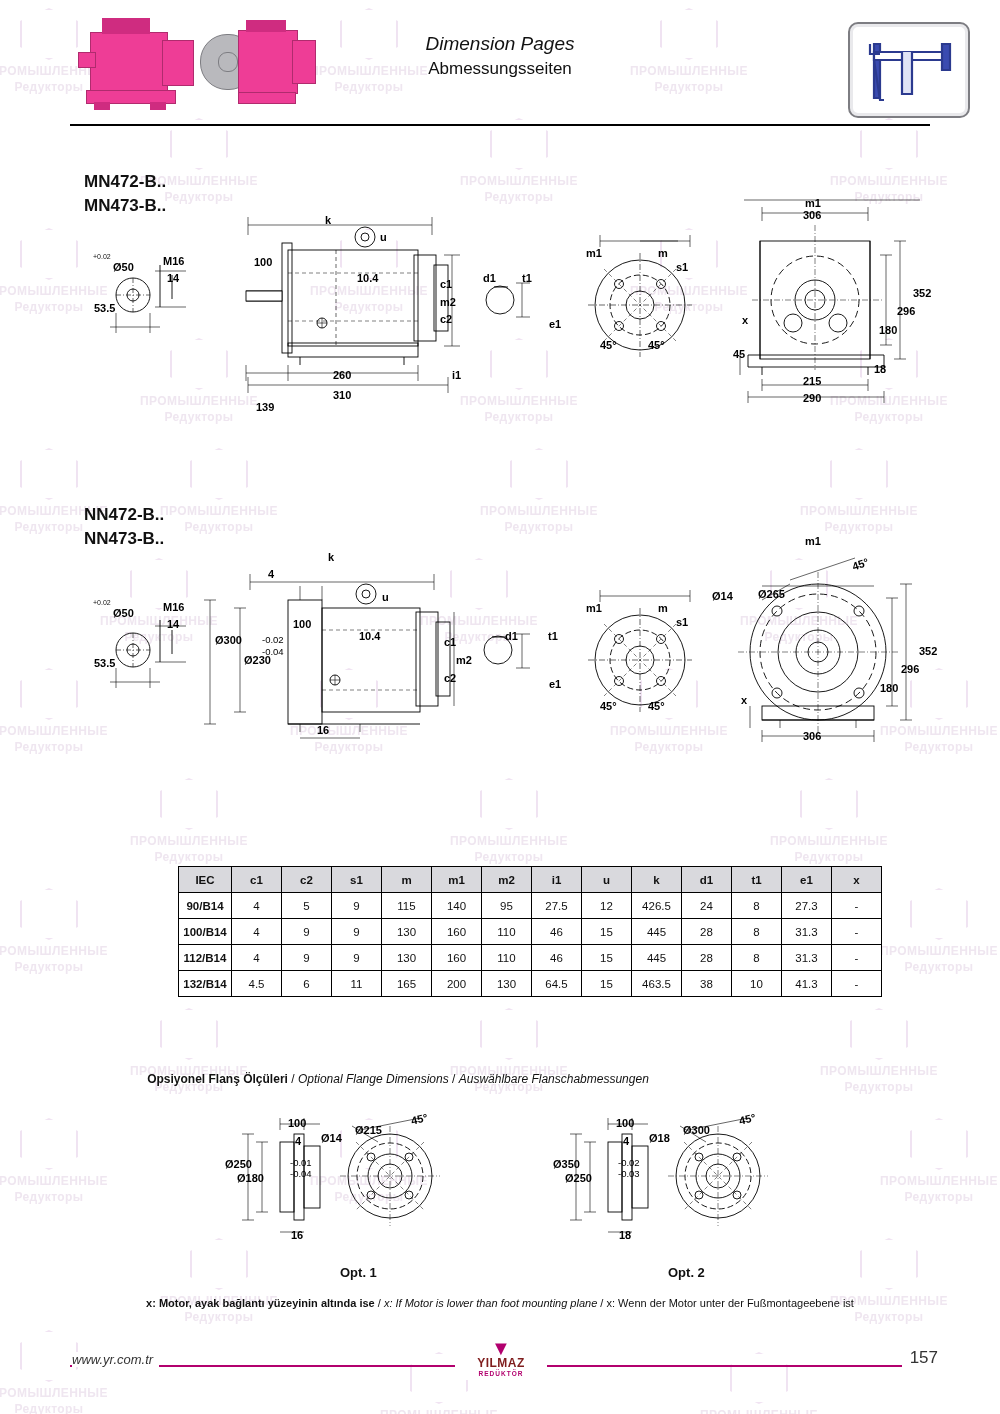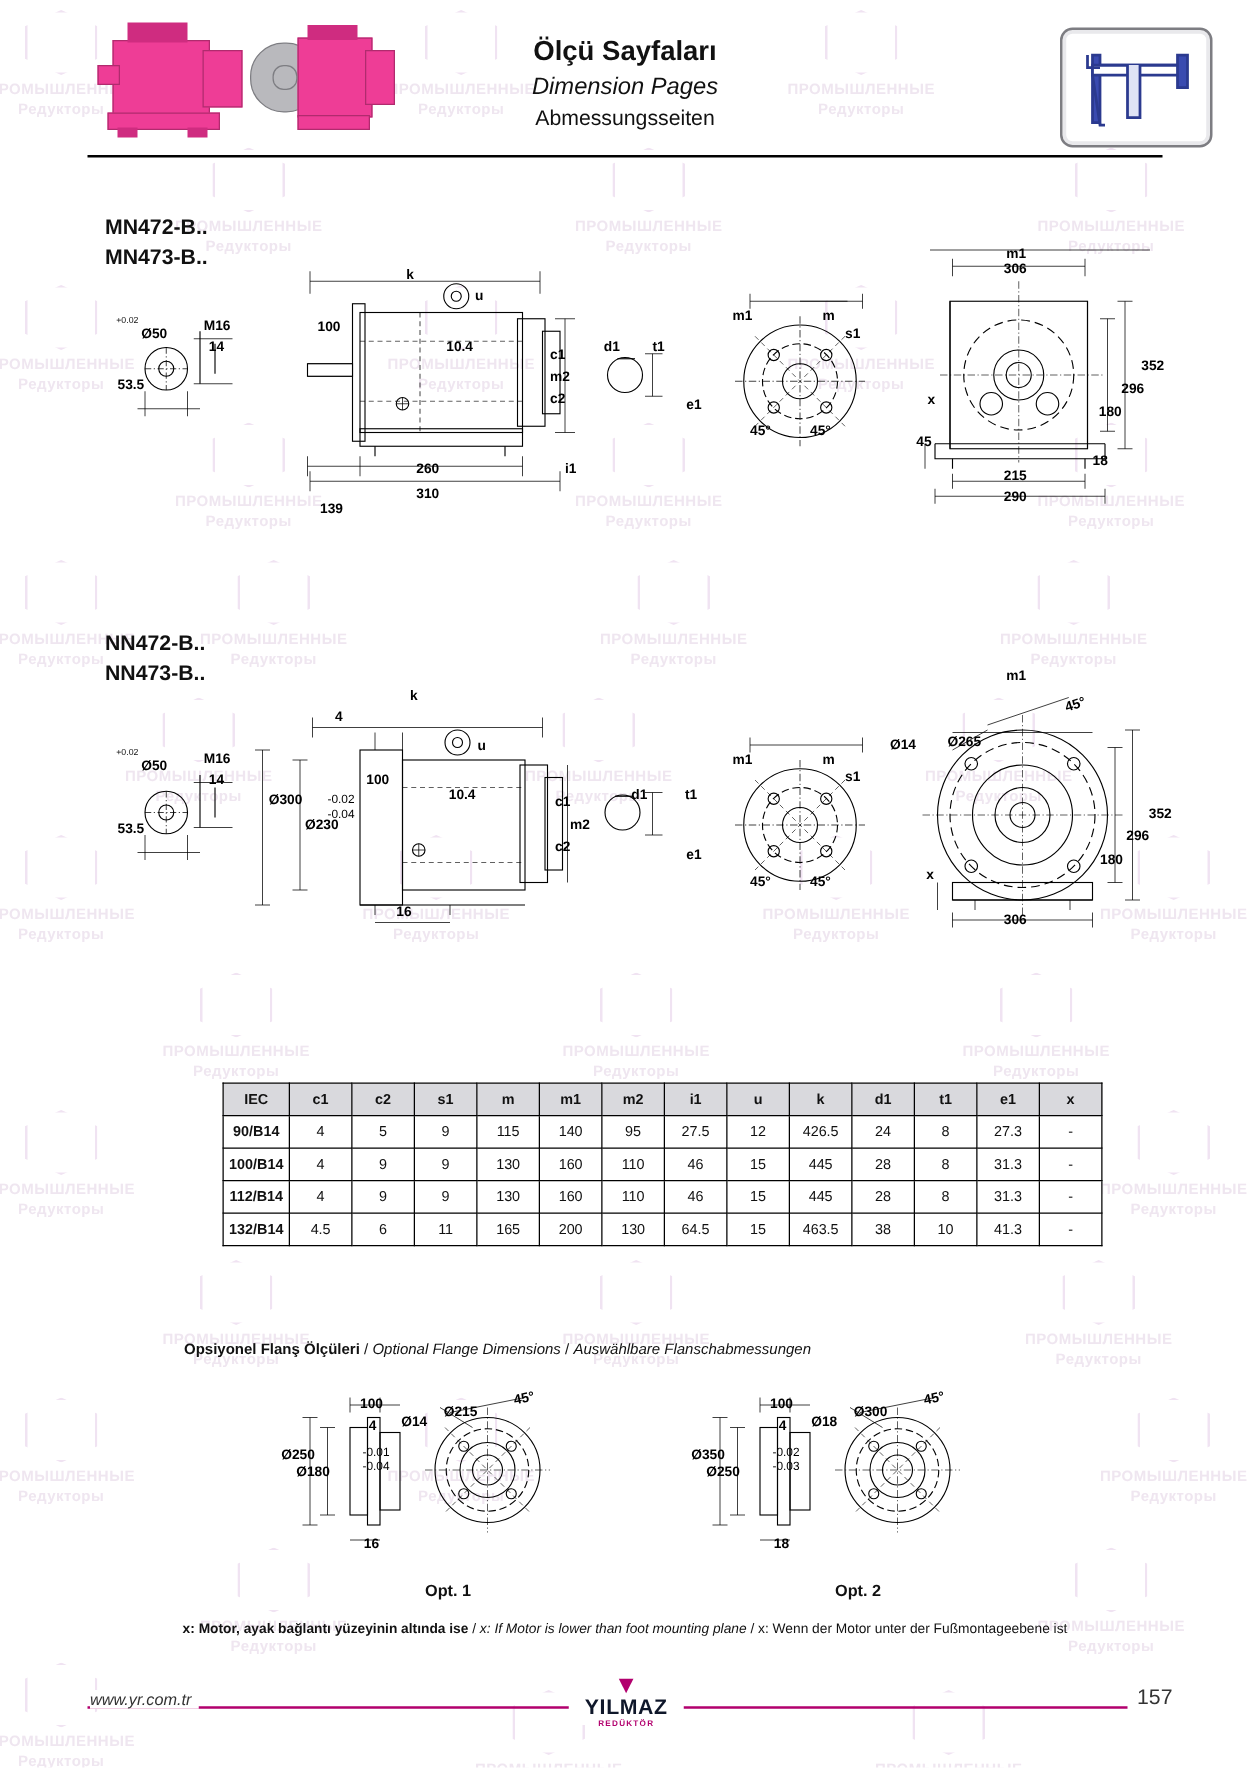--- a/index.html
+++ b/index.html
@@ -80,21 +80,21 @@
   .note{position:absolute;left:0;top:1297px;width:1000px;text-align:center;font-size:11px;}
   .note b{font-weight:bold;}
   .note i{font-style:italic;}
 
   
   .footer-rule{position:absolute;left:70px;top:1365px;width:860px;height:2px;background:#b2006e;}
   .footer-url{position:absolute;left:72px;top:1352px;font-size:13px;font-style:italic;color:#333;background:#fff;padding-right:6px;}
   .pageno{position:absolute;right:62px;top:1348px;font-size:17px;color:#333;background:#fff;padding-left:8px;}
   .logo{position:absolute;left:455px;top:1340px;width:92px;height:40px;background:#fff;text-align:center;}
   .logo .mark{font-size:20px;color:#b2006e;line-height:16px;font-weight:bold;}
-  .logo .n1{font-size:17px;font-weight:bold;color:#0f172a;letter-spacing:.5px;}
+  .logo .n1{font-size:12px;font-weight:bold;color:#7f1d1d;letter-spacing:.5px;}
   .logo .n2{font-size:6.5px;font-weight:bold;color:#b2006e;letter-spacing:1px;}
 </style>
 </head>
 <body>
 
 <div class="page">
 
   <div class="wm-layer">
     <div class="wm" style="left:-10px;top:8px;"><div class="hex"></div><span>ПРОМЫШЛЕННЫЕ</span><br><span>Редукторы</span></div>
     <div class="wm" style="left:310px;top:8px;"><div class="hex"></div><span>ПРОМЫШЛЕННЫЕ</span><br><span>Редукторы</span></div>
@@ -153,21 +153,20 @@
     <div class="gearimg" style="left:196px;top:20px;width:130px;height:98px;">
       <div class="g-gray" style="left:4px;top:14px;width:54px;height:54px;border-radius:27px;"></div>
       <div class="g-body" style="left:42px;top:10px;width:58px;height:62px;"></div>
       <div class="g-body" style="left:96px;top:20px;width:22px;height:42px;"></div>
       <div class="g-dark" style="left:50px;top:0px;width:40px;height:12px;"></div>
       <div class="g-gray" style="left:22px;top:32px;width:18px;height:18px;border-radius:9px;"></div>
       <div class="g-body" style="left:42px;top:72px;width:56px;height:10px;"></div>
     </div>
 
     <div class="hdr-title">
-      <div class="t1">Ölçü Sayfaları</div>
       <div class="t2">Dimension Pages</div>
       <div class="t3">Abmessungsseiten</div>
     </div>
 
     <div class="caliper-box">
       <svg width="118" height="92" viewBox="0 0 118 92">
         <g stroke="#2b3a8f" stroke-width="2.2" fill="none">
           <path d="M24 20 L24 74 L30 74 L30 20 Z" fill="#3a4bb0"></path>
           <path d="M24 28 L96 28 L96 36 L24 36 Z" fill="#ffffff"></path>
           <path d="M30 28 L96 28"></path>

